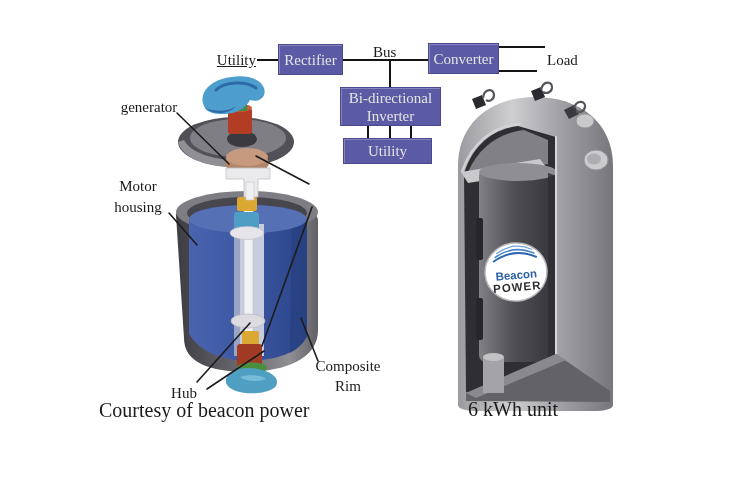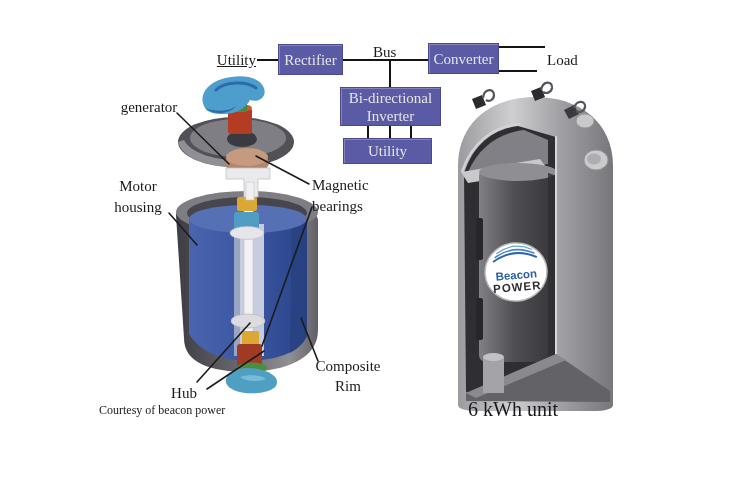--- a/index.html
+++ b/index.html
@@ -6,21 +6,21 @@
   .stage{position:relative;width:750px;height:486px;background:#ffffff;overflow:hidden;
          font-family:"Liberation Serif","DejaVu Serif",serif;color:#1a1a1a;}
   .scene{position:absolute;left:0;top:0;}
   .lbl{position:absolute;font-size:15px;line-height:20px;white-space:nowrap;color:#1a1a1a;}
   .lbl.center{text-align:center;}
   .lbl.right{text-align:right;}
   .pbox{position:absolute;background:#5b5aa5;border:1px solid #4a4990;color:#e5e5e5;
         display:flex;flex-direction:column;align-items:center;justify-content:center;
         font-size:15px;line-height:18px;text-align:center;box-sizing:border-box;
         box-shadow:inset 1px 1px 0 rgba(255,255,255,.25);}
-  .credit{font-size:12px;}
+  .credit{font-size:20px;}
   .caption{font-size:20px;}
 </style>
 </head>
 <body>
 
 <div class="stage">
 
   <svg class="scene" width="750" height="486" viewBox="0 0 750 486">
     <defs>
       <linearGradient id="gHousing" x1="0" y1="0" x2="1" y2="0">
@@ -163,24 +163,20 @@
   <div class="lbl" style="left:373px;top:42px;">Bus</div>
   <div class="lbl" style="left:539px;top:50px;margin-left:8px;">Load</div>
 
   <div class="lbl center" style="left:105px;top:97px;width:88px;">
     <div>generator</div>
   </div>
   <div class="lbl center" style="left:102px;top:176px;width:72px;line-height:21px;">
     <div>Motor</div>
     <div>housing</div>
   </div>
-  <div class="lbl" style="left:312px;top:175px;line-height:21px;">
-    <div>Magnetic</div>
-    <div>bearings</div>
-  </div>
   <div class="lbl center" style="left:307px;top:356px;width:82px;">
     <div>Composite</div>
     <div>Rim</div>
   </div>
   <div class="lbl center" style="left:162px;top:383px;width:44px;">Hub</div>
   <div class="lbl credit" style="left:99px;top:400px;">Courtesy of beacon power</div>
 
   <div class="lbl caption" style="left:468px;top:399px;">6 kWh unit</div>
 
 </div>

